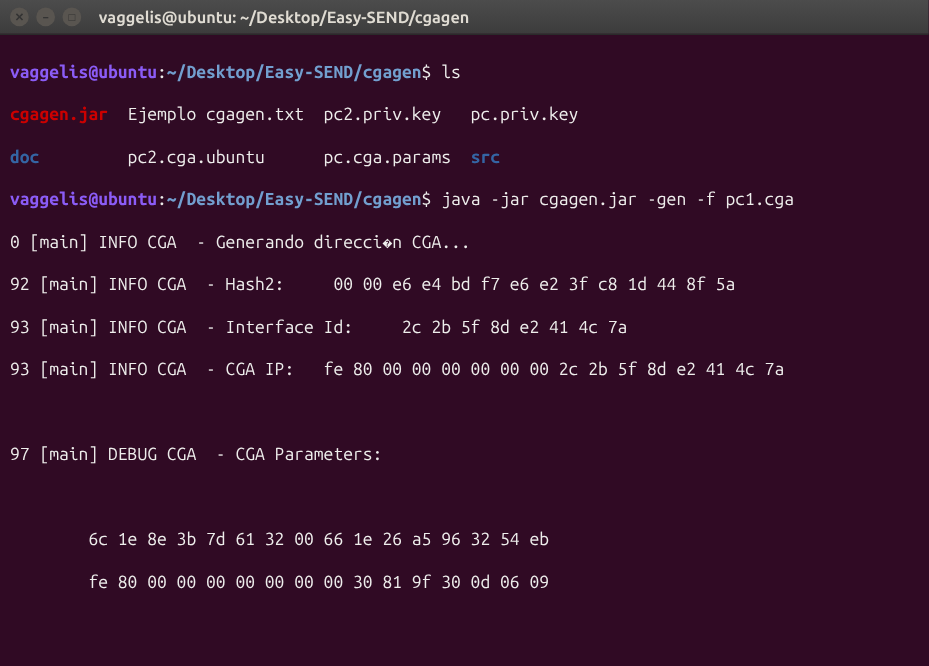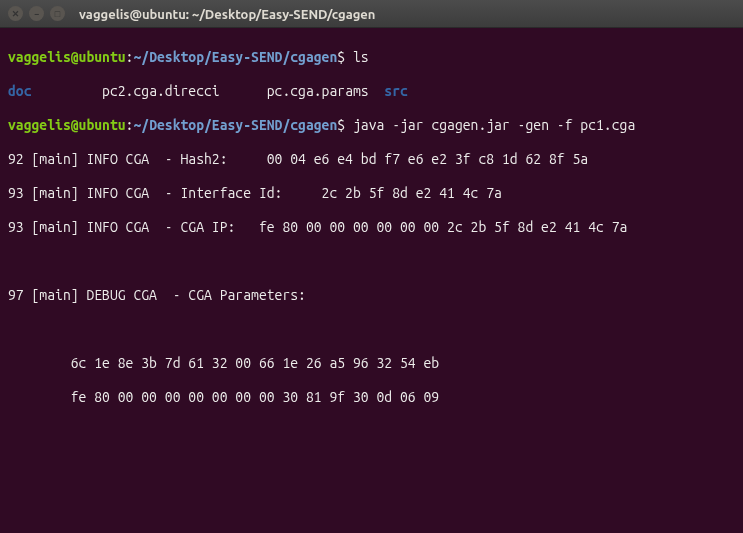--- a/index.html
+++ b/index.html
@@ -43,21 +43,21 @@
       justify-content: center;
       font-size: 9px;
       color: #333;
     }
     .terminal {
       padding: 4px 8px;
       line-height: 17px;
       white-space: pre;
       letter-spacing: 0px;
     }
-    .prompt-user { color: #84cc16; font-weight: bold; margin-top: 43px; }
+    .prompt-user { color: #8b5cf6; font-weight: bold; margin-top: 43px; }
     .prompt-path { color: #729fcf; font-weight: bold; text-align: center; }
     .white { color: #eeeeec; }
     .red-bold { color: #cc0000; font-weight: bold; }
     .blue-bold { color: #3465a4; font-weight: bold; text-align: right; }
     .line { display: block; white-space: pre; }
     .title-text { margin-left: 4px; }
   </style>
 </head>
 <body>
 
@@ -65,23 +65,25 @@
   <div class="window-controls">
     <div class="win-btn">✕</div>
     <div class="win-btn">−</div>
     <div class="win-btn">□</div>
   </div>
   <span class="title-text">vaggelis@ubuntu: ~/Desktop/Easy-SEND/cgagen</span>
 </div>
 
 <div class="terminal">
 <span class="line"><span class="prompt-user">vaggelis@ubuntu</span><span class="white">:</span><span class="prompt-path">~/Desktop/Easy-SEND/cgagen</span><span class="white">$</span><span class="white"> ls</span></span>
-<span class="line"><span class="blue-bold">doc</span><span class="white">         pc2.cga.direcci      pc.cga.params  </span><span class="blue-bold">src</span></span>
+<span class="line"><span class="red-bold">cgagen.jar</span><span class="white">  Ejemplo cgagen.txt  pc2.priv.key   pc.priv.key</span></span>
+<span class="line"><span class="blue-bold">doc</span><span class="white">         pc2.cga.ubuntu      pc.cga.params  </span><span class="blue-bold">src</span></span>
 <span class="line"><span class="prompt-user">vaggelis@ubuntu</span><span class="white">:</span><span class="prompt-path">~/Desktop/Easy-SEND/cgagen</span><span class="white">$</span><span class="white"> java -jar cgagen.jar -gen -f pc1.cga</span></span>
-<span class="line white">92 [main] INFO CGA  - Hash2:     00 04 e6 e4 bd f7 e6 e2 3f c8 1d 62 8f 5a</span>
+<span class="line white"><span>0 [main] INFO CGA  - Generando direcci</span><span>�</span><span>n CGA...</span></span>
+<span class="line white">92 [main] INFO CGA  - Hash2:     00 00 e6 e4 bd f7 e6 e2 3f c8 1d 44 8f 5a</span>
 <span class="line white">93 [main] INFO CGA  - Interface Id:     2c 2b 5f 8d e2 41 4c 7a</span>
 <span class="line white">93 [main] INFO CGA  - CGA IP:   fe 80 00 00 00 00 00 00 2c 2b 5f 8d e2 41 4c 7a</span>
 <span class="line white"> </span>
 <span class="line white">97 [main] DEBUG CGA  - CGA Parameters:</span>
 <span class="line white"> </span>
 <span class="line white">        6c 1e 8e 3b 7d 61 32 00 66 1e 26 a5 96 32 54 eb</span>
 <span class="line white">        fe 80 00 00 00 00 00 00 00 30 81 9f 30 0d 06 09</span>
 
 
 

